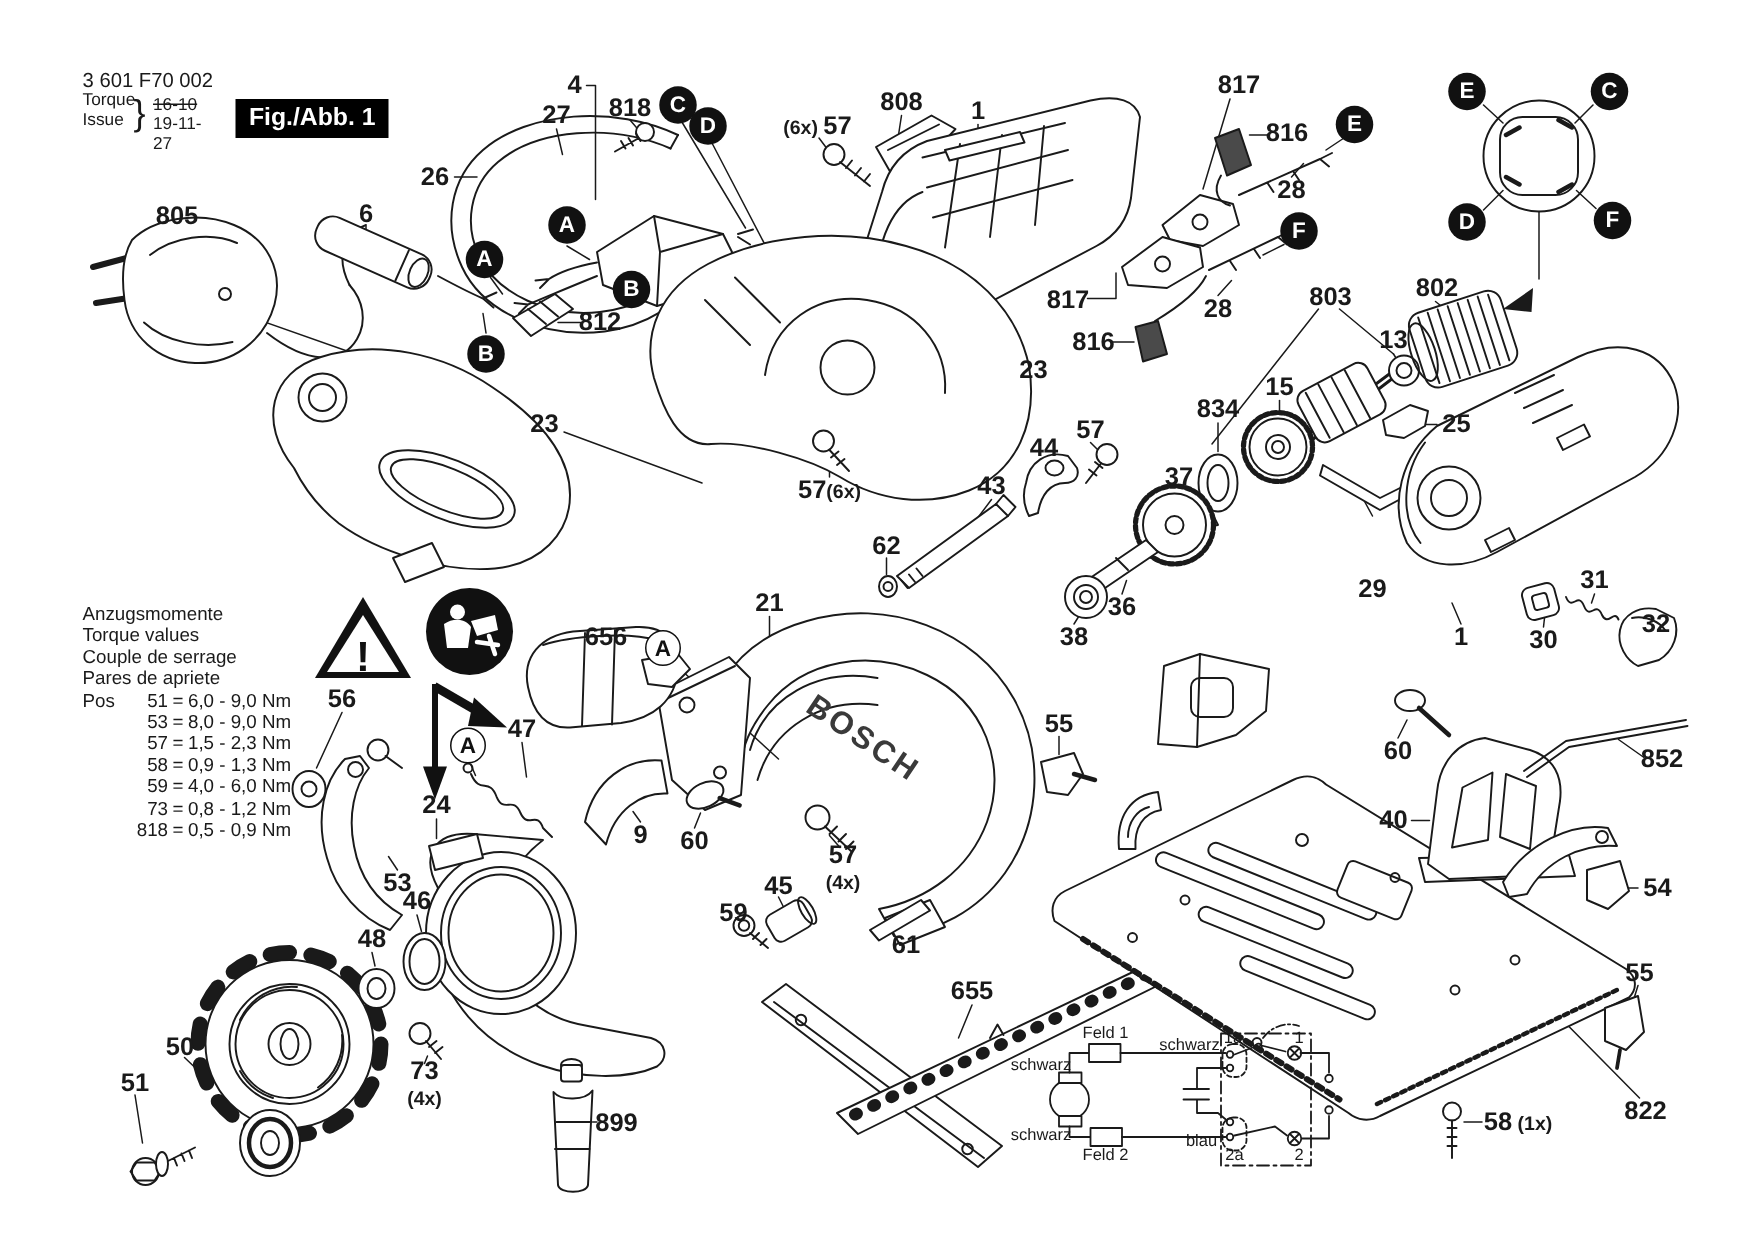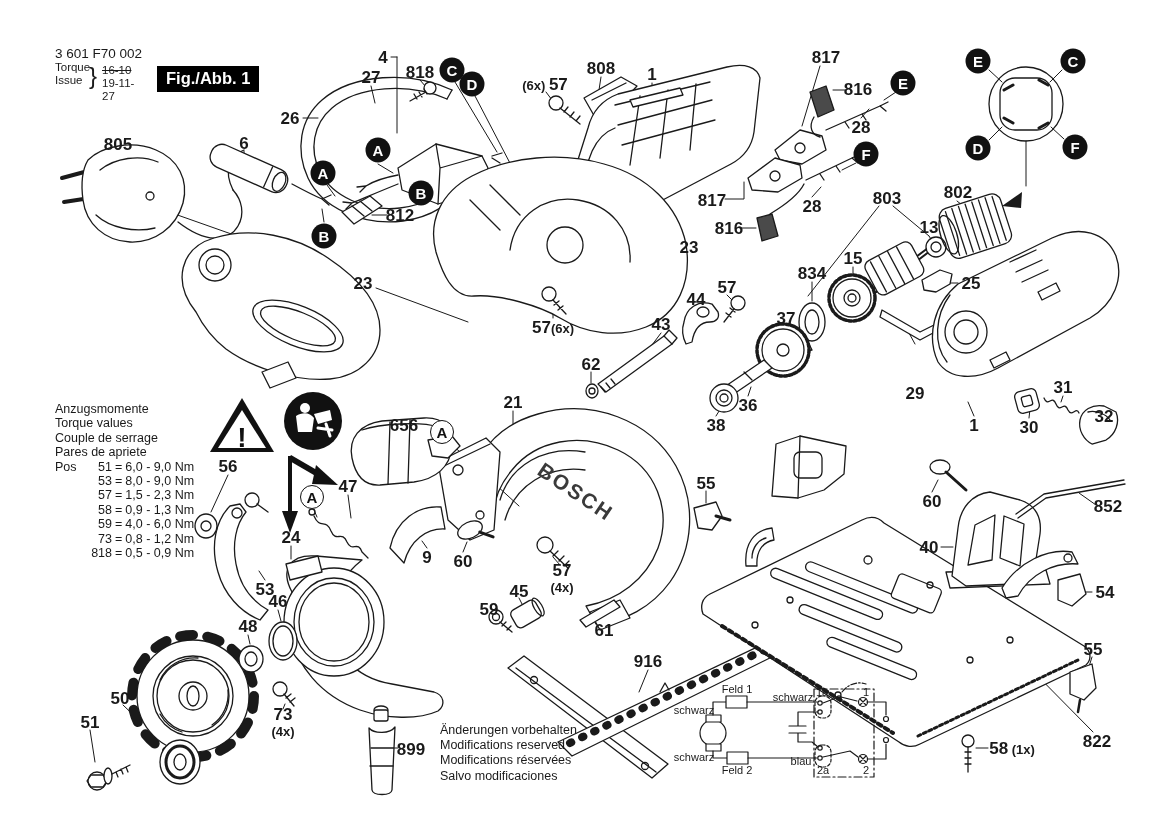--- a/index.html
+++ b/index.html
@@ -552,26 +552,20 @@
         <span class="tval">0,8 - 1,2 Nm</span>
       </div>
       <div class="trow">
         <span class="tpos"></span>
         <span class="tnum">818</span>
         <span class="teq">=</span>
         <span class="tval">0,5 - 0,9 Nm</span>
       </div>
     </div>
 
-  <div class="notes">
-      <div>Änderungen vorbehalten</div>
-      <div>Modifications reserved</div>
-      <div>Modifications réservées</div>
-      <div>Salvo modificaciones</div>
-    </div>
 
   <div class="layer">
       <div class="plabel" style="left: 118px; top: 144px;"><span class="m">805</span></div>
       <div class="plabel" style="left: 244px; top: 143px;"><span class="m">6</span></div>
       <div class="plabel" style="left: 290px; top: 118px;"><span class="m">26</span></div>
       <div class="plabel" style="left: 371px; top: 77px;"><span class="m">27</span></div>
       <div class="plabel" style="left: 383px; top: 57px;"><span class="m">4</span></div>
       <div class="plabel" style="left: 420px; top: 72px;"><span class="m">818</span></div>
       <div class="plabel" style="left: 400px; top: 215px;"><span class="m">812</span></div>
       <div class="plabel" style="left: 545px; top: 84px;"><span class="q">(6x) </span><span class="m">57</span></div>
@@ -611,21 +605,21 @@
       <div class="plabel" style="left: 489px; top: 609px;"><span class="m">59</span></div>
       <div class="plabel" style="left: 604px; top: 630px;"><span class="m">61</span></div>
       <div class="plabel" style="left: 265px; top: 589px;"><span class="m">53</span></div>
       <div class="plabel" style="left: 228px; top: 466px;"><span class="m">56</span></div>
       <div class="plabel" style="left: 278px; top: 601px;"><span class="m">46</span></div>
       <div class="plabel" style="left: 248px; top: 626px;"><span class="m">48</span></div>
       <div class="plabel" style="left: 120px; top: 698px;"><span class="m">50</span></div>
       <div class="plabel" style="left: 90px; top: 722px;"><span class="m">51</span></div>
       <div class="plabel" style="left: 283px; top: 722px;"><span class="m">73</span><span class="q sub">(4x)</span></div>
       <div class="plabel" style="left: 411px; top: 749px;"><span class="m">899</span></div>
-      <div class="plabel" style="left: 648px; top: 661px;"><span class="m">916</span></div>
+      <div class="plabel" style="left: 648px; top: 661px;"><span class="m">655</span></div>
       <div class="plabel" style="left: 706px; top: 483px;"><span class="m">55</span></div>
       <div class="plabel" style="left: 932px; top: 501px;"><span class="m">60</span></div>
       <div class="plabel" style="left: 929px; top: 547px;"><span class="m">40</span></div>
       <div class="plabel" style="left: 1108px; top: 506px;"><span class="m">852</span></div>
       <div class="plabel" style="left: 1105px; top: 592px;"><span class="m">54</span></div>
       <div class="plabel" style="left: 1093px; top: 649px;"><span class="m">55</span></div>
       <div class="plabel" style="left: 1097px; top: 741px;"><span class="m">822</span></div>
       <div class="plabel" style="left: 1012px; top: 748px;"><span class="m">58</span><span class="q s2"> (1x)</span></div>
       <div class="plabel" style="left: 974px; top: 425px;"><span class="m">1</span></div>
       <div class="plabel" style="left: 1029px; top: 427px;"><span class="m">30</span></div>

